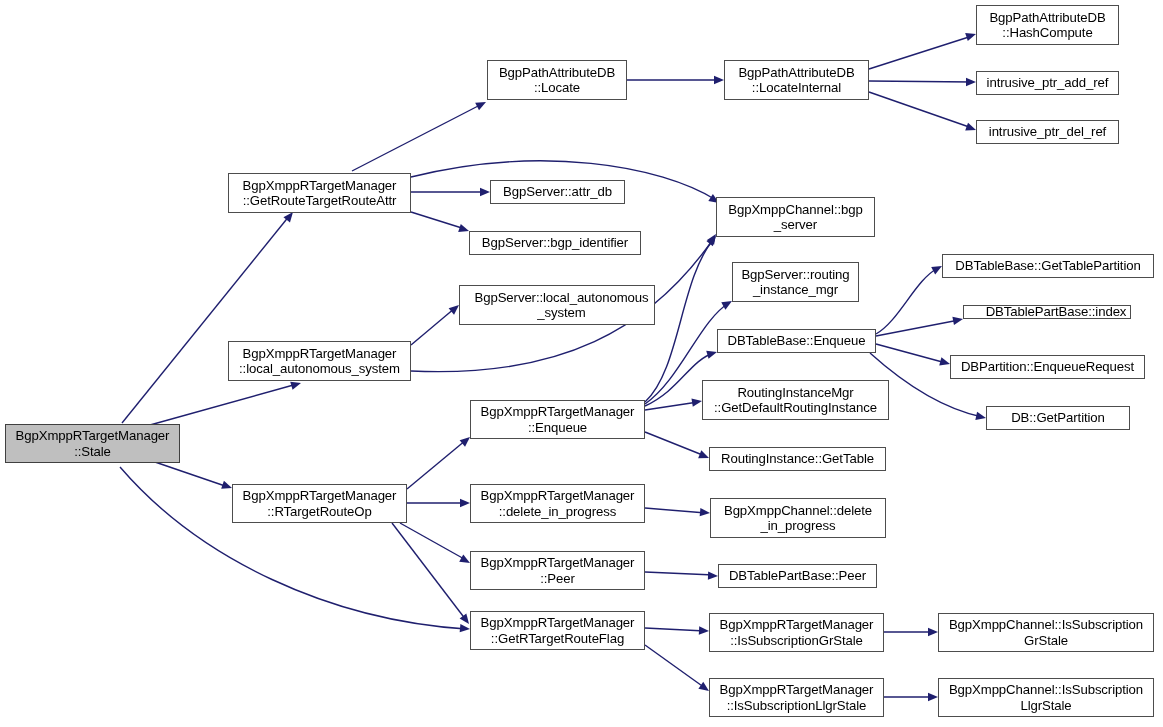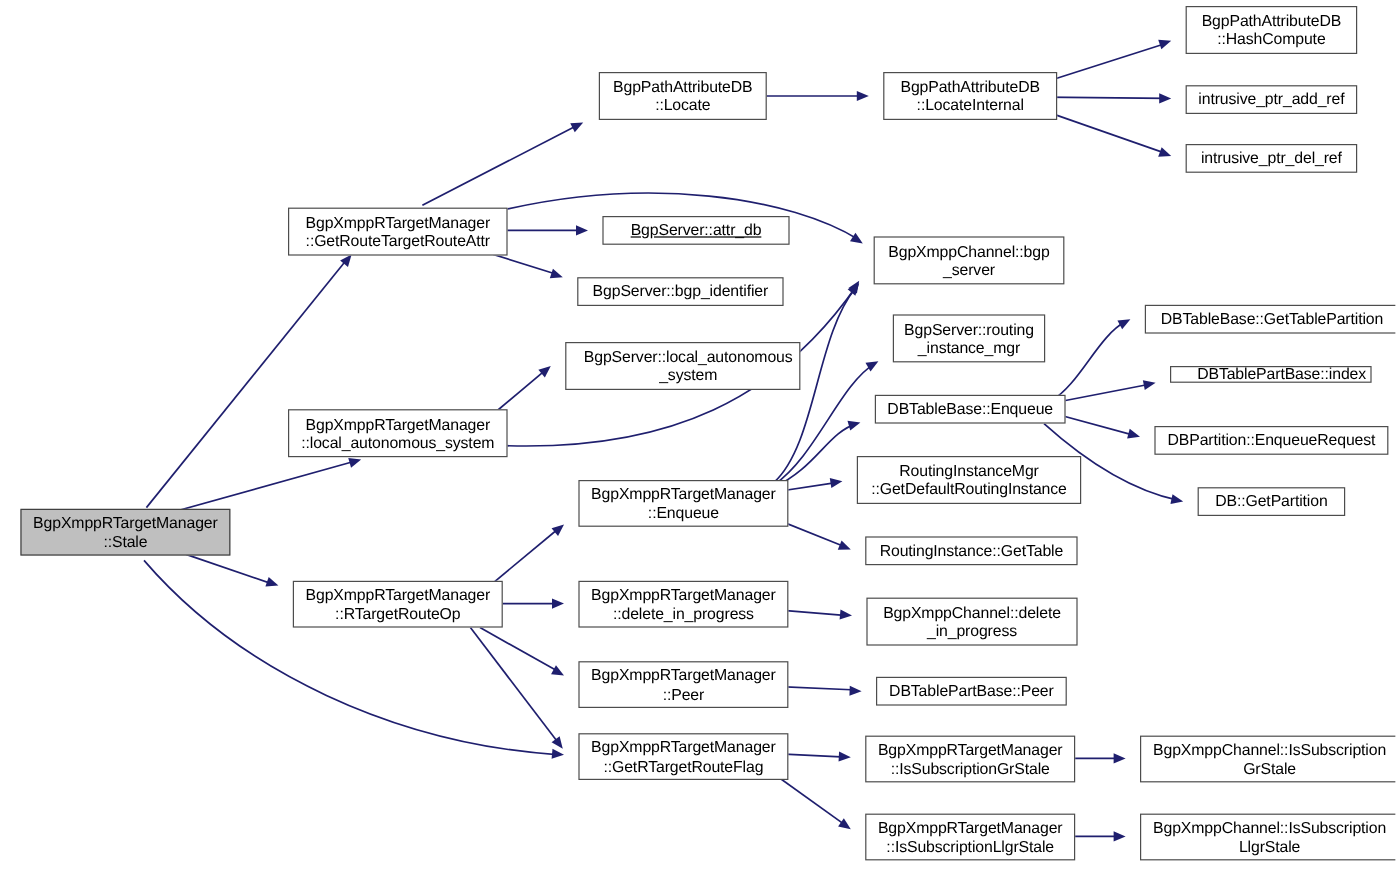--- a/index.html
+++ b/index.html
@@ -14,21 +14,20 @@
     display:flex;
     align-items:center;
     justify-content:center;
     text-align:center;
     font-size:13.2px;
     line-height:15.5px;
     color:#000000;
     letter-spacing:-0.1px;
     white-space:pre-line;
     padding:0 3px;
-    margin-left:12px;
   }
   .node.current{
     background:#bfbfbf;
     border:1px solid #404040;
   }
   .node .lbl{display:block;width:100%;}
 </style>
 </head>
 <body>
 
@@ -105,21 +104,21 @@
       <div class="node current" style="left: 5px; top: 424px; width: 175px; height: 39px;"><span class="lbl">BgpXmppRTargetManager
 ::Stale</span></div>
       <div class="node" style="left: 228px; top: 173px; width: 183px; height: 40px;"><span class="lbl">BgpXmppRTargetManager
 ::GetRouteTargetRouteAttr</span></div>
       <div class="node" style="left: 228px; top: 341px; width: 183px; height: 40px;"><span class="lbl">BgpXmppRTargetManager
 ::local_autonomous_system</span></div>
       <div class="node" style="left: 232px; top: 484px; width: 175px; height: 39px;"><span class="lbl">BgpXmppRTargetManager
 ::RTargetRouteOp</span></div>
       <div class="node" style="left: 487px; top: 60px; width: 140px; height: 40px;"><span class="lbl">BgpPathAttributeDB
 ::Locate</span></div>
-      <div class="node" style="left: 490px; top: 180px; width: 156px; height: 24px; text-decoration: underline;"><span class="lbl">BgpServer::attr_db</span></div>
+      <div class="node" style="left: 490px; top: 180px; width: 135px; height: 24px;"><span class="lbl">BgpServer::attr_db</span></div>
       <div class="node" style="left: 469px; top: 231px; width: 172px; height: 24px;"><span class="lbl">BgpServer::bgp_identifier</span></div>
       <div class="node" style="left: 459px; top: 285px; width: 196px; height: 40px; padding-left: 12px;"><span class="lbl">BgpServer::local_autonomous
 _system</span></div>
       <div class="node" style="left: 470px; top: 400px; width: 175px; height: 39px;"><span class="lbl">BgpXmppRTargetManager
 ::Enqueue</span></div>
       <div class="node" style="left: 470px; top: 484px; width: 175px; height: 39px;"><span class="lbl">BgpXmppRTargetManager
 ::delete_in_progress</span></div>
       <div class="node" style="left: 470px; top: 551px; width: 175px; height: 39px;"><span class="lbl">BgpXmppRTargetManager
 ::Peer</span></div>
       <div class="node" style="left: 470px; top: 611px; width: 175px; height: 39px;"><span class="lbl">BgpXmppRTargetManager
@@ -141,19 +140,19 @@
 ::IsSubscriptionGrStale</span></div>
       <div class="node" style="left: 709px; top: 678px; width: 175px; height: 39px;"><span class="lbl">BgpXmppRTargetManager
 ::IsSubscriptionLlgrStale</span></div>
       <div class="node" style="left: 976px; top: 5px; width: 143px; height: 40px;"><span class="lbl">BgpPathAttributeDB
 ::HashCompute</span></div>
       <div class="node" style="left: 976px; top: 71px; width: 143px; height: 24px;"><span class="lbl">intrusive_ptr_add_ref</span></div>
       <div class="node" style="left: 976px; top: 120px; width: 143px; height: 24px; align-items: center;"><span class="lbl">intrusive_ptr_del_ref</span></div>
       <div class="node" style="left: 942px; top: 254px; width: 212px; height: 24px;"><span class="lbl">DBTableBase::GetTablePartition</span></div>
       <div class="node" style="left: 963px; top: 305px; width: 168px; height: 14px; padding-left: 21px;"><span class="lbl">DBTablePartBase::index</span></div>
       <div class="node" style="left: 950px; top: 355px; width: 195px; height: 24px;"><span class="lbl">DBPartition::EnqueueRequest</span></div>
-      <div class="node" style="left: 986px; top: 406px; width: 123px; height: 24px;"><span class="lbl">DB::GetPartition</span></div>
+      <div class="node" style="left: 986px; top: 406px; width: 144px; height: 24px;"><span class="lbl">DB::GetPartition</span></div>
       <div class="node" style="left: 938px; top: 613px; width: 216px; height: 39px;"><span class="lbl">BgpXmppChannel::IsSubscription
 GrStale</span></div>
       <div class="node" style="left: 938px; top: 678px; width: 216px; height: 39px;"><span class="lbl">BgpXmppChannel::IsSubscription
 LlgrStale</span></div>
     </div>
 </div>
 
 </body></html>

